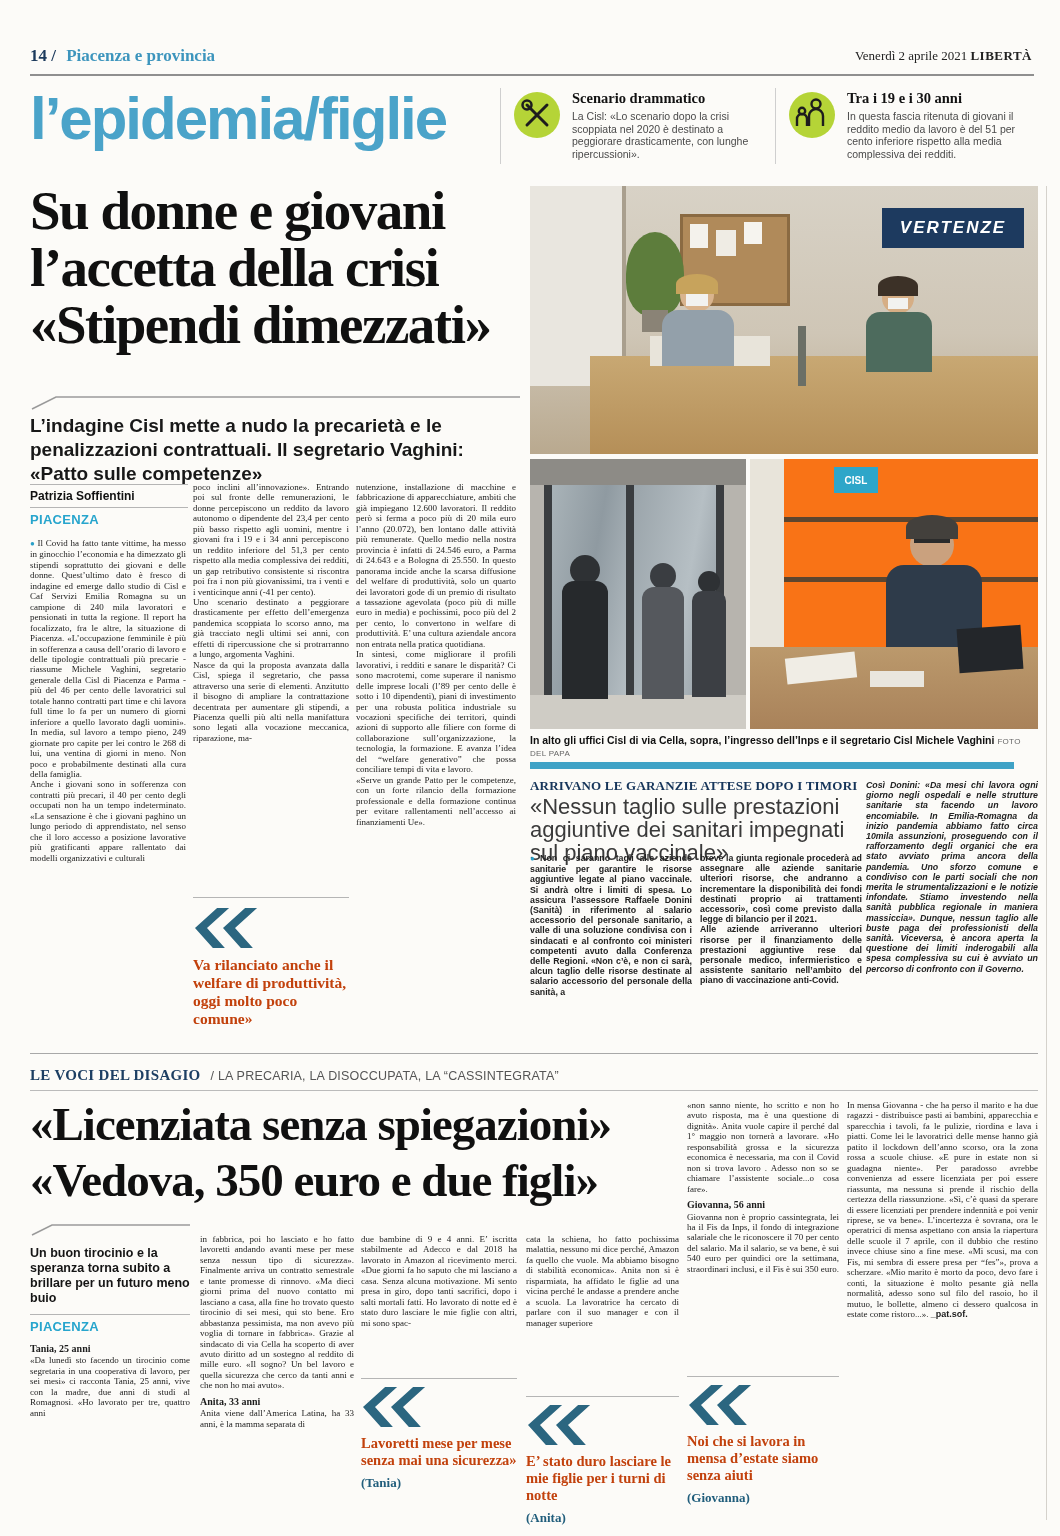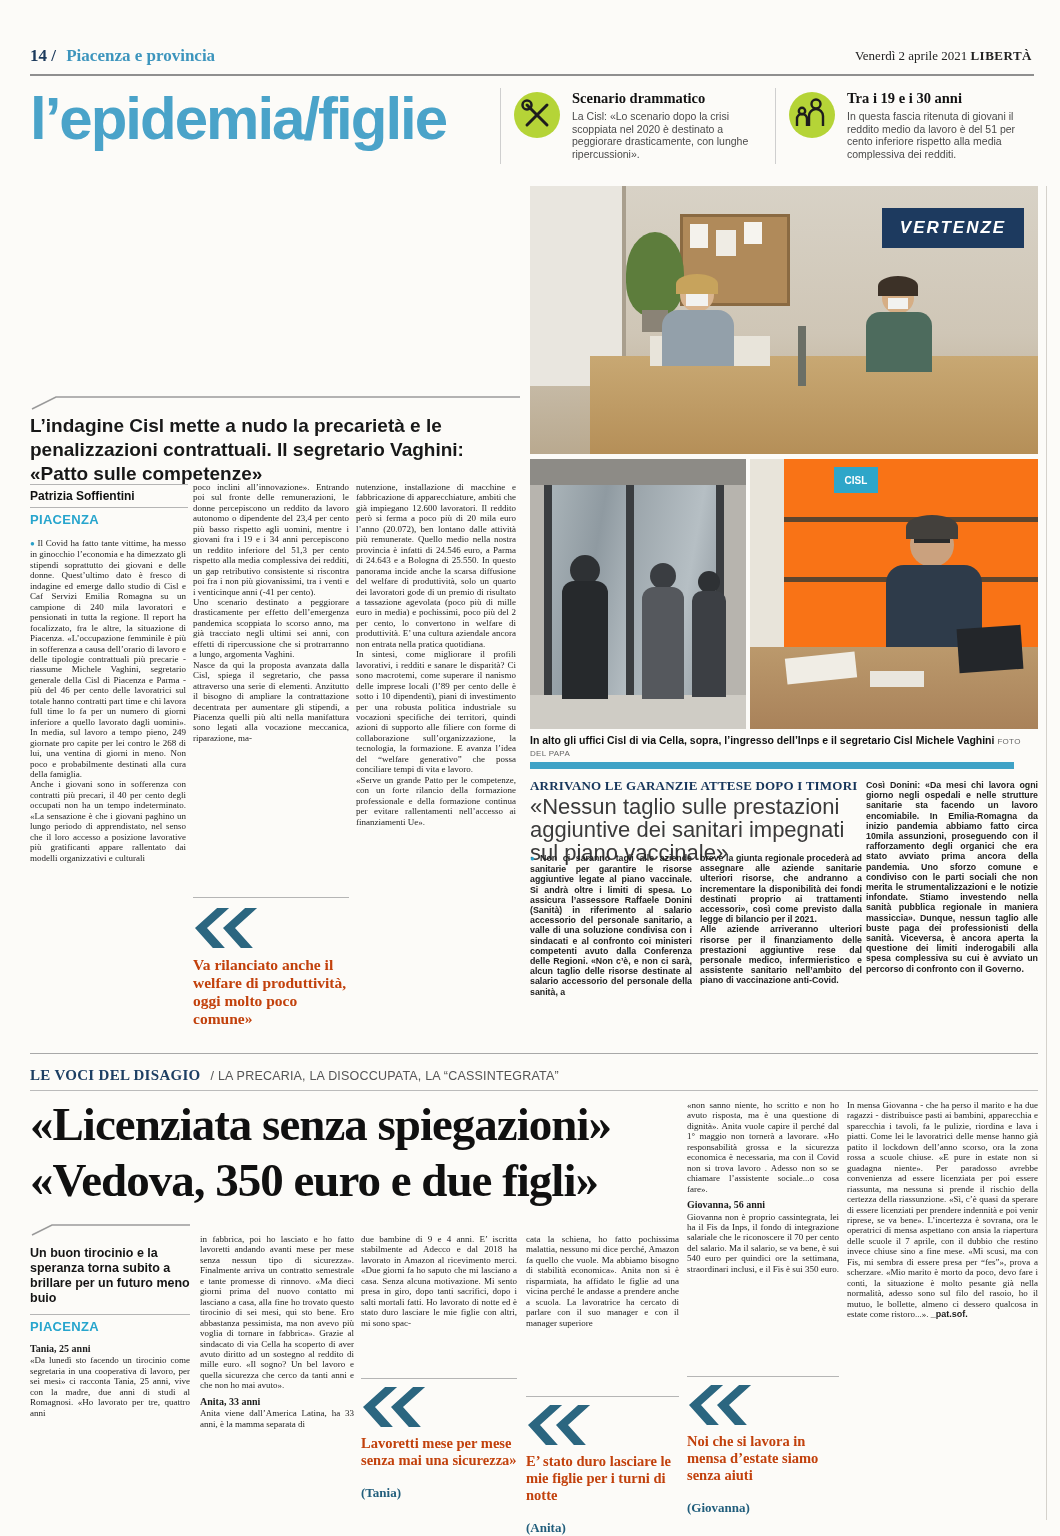--- a/index.html
+++ b/index.html
@@ -40,21 +40,21 @@
   
   .bodycol{font-size:9px;line-height:10.45px;text-align:justify;overflow:hidden;color:#1c1c1c;}
   .bodycol p{margin:0;}
   .bodycol p + p{margin-top:0px;}
   .bullet{color:#2aa0c8;font-size:8px;margin-right:2px;}
   .subhead-name{font-weight:bold;font-size:10px;margin:6px 0 1px 0;}
 
   
   .pq .chev{display:block;}
   .pq-text{font-size:15.5px;line-height:18px;font-weight:bold;color:#c2410c;margin-top:8px;}
-  .pq-attr{font-size:13px;font-weight:bold;color:#215e7c;margin-top:16px;}
+  .pq-attr{font-size:13px;font-weight:bold;color:#215e7c;margin-top:6px;}
 
   
   .photo{position:absolute;overflow:hidden;background:#c9c2b6;}
   .photo *{position:absolute;}
   .sign-vertenze{background:#1d3a5f;color:#fff;font-family:"Liberation Sans",sans-serif;
       font-weight:bold;font-style:italic;letter-spacing:2px;display:flex;align-items:center;
       justify-content:center;font-size:17px;}
   .sign-cisl{background:#2ea6c9;color:#fff;font-family:"Liberation Sans",sans-serif;
       font-weight:bold;display:flex;align-items:center;justify-content:center;font-size:10px;}
   .caption{left:530px;top:734px;width:508px;font-size:10.5px;font-weight:bold;color:#111;
@@ -133,20 +133,25 @@
           <path d="M8 34 v-7 a5 5 0 0 1 10 0 v7"></path>
         </g>
       </svg>
     </div>
     <div class="ib-body">
       <div class="ib-title">Tra i 19 e i 30 anni</div>
       <div class="ib-text">In questa fascia ritenuta di giovani il reddito medio da lavoro è del 51 per cento inferiore rispetto alla media complessiva dei redditi.</div>
     </div>
   </div>
 
+  <div class="abs main-hl">
+    <div>Su donne e giovani</div>
+    <div>l’accetta della crisi</div>
+    <div>«Stipendi dimezzati»</div>
+  </div>
 
   <div class="abs" style="left:30px;top:394px;">
     <svg width="490" height="16" viewBox="0 0 490 16">
       <polyline points="2,15 26,3 490,3" fill="none" stroke="#9a9a9a" stroke-width="1.5"></polyline>
     </svg>
   </div>
   <div class="abs standfirst">L’indagine Cisl mette a nudo la precarietà e le penalizzazioni contrattuali. Il segretario Vaghini: «Patto sulle competenze»</div>
 
   <div class="abs byline-block">
     <div class="thinrule"></div>
@@ -241,21 +246,21 @@
   <div class="abs teal-bar"></div>
   <div class="abs gar-kicker">ARRIVANO LE GARANZIE ATTESE DOPO I TIMORI</div>
   <div class="abs gar-headline">«Nessun taglio sulle prestazioni aggiuntive dei sanitari impegnati sul piano vaccinale»</div>
   <div class="abs gar-col" style="left:530px;top:853px;width:162px;height:162px;">
     <p><span class="bullet">●</span><span>Non ci saranno tagli alle aziende sanitarie per garantire le risorse aggiuntive legate  al piano vaccinale. Si andrà oltre i limiti di spesa. Lo assicura l’assessore Raffaele Donini (Sanità) in riferimento al salario accessorio del personale sanitario, a valle di una soluzione  condivisa con i sindacati e al confronto coi ministeri competenti avuto dalla Conferenza delle Regioni. «Non c’è, e non ci sarà, alcun taglio delle risorse destinate al salario accessorio del personale della sanità, a</span></p>
   </div>
   <div class="abs gar-col" style="left:700px;top:853px;width:162px;height:162px;">
     <p>breve la giunta regionale procederà ad assegnare alle aziende sanitarie ulteriori risorse, che andranno a incrementare la disponibilità dei fondi destinati proprio ai trattamenti accessori», così come previsto dalla legge di bilancio per il 2021.</p>
     <p>Alle aziende arriveranno ulteriori risorse per il finanziamento delle prestazioni aggiuntive rese dal personale medico, infermieristico e assistente sanitario nell’ambito del piano di vaccinazione anti-Covid.</p>
   </div>
-  <div class="abs gar-col" style="left:866px;top:780px;width:172px;height:282px;">
+  <div class="abs gar-col" style="left:866px;top:780px;width:172px;height:282px;font-style:italic;">
     <p>Così Donini: «Da mesi chi lavora ogni giorno negli ospedali e nelle strutture sanitarie sta facendo un lavoro encomiabile. In Emilia-Romagna da inizio pandemia abbiamo fatto circa 10mila assunzioni, proseguendo con il rafforzamento degli organici che era stato avviato prima ancora della pandemia. Uno sforzo comune e condiviso con le parti sociali che non merita le strumentalizzazioni e le notizie infondate.  Stiamo investendo nella sanità pubblica regionale in maniera massiccia». Dunque, nessun taglio alle buste paga dei professionisti della sanità. Viceversa, è ancora aperta la questione dei limiti inderogabili alla spesa complessiva su cui è avviato un percorso di confronto con il Governo.</p>
   </div>
 
   <div class="abs divider"></div>
 
   <div class="abs voci-kicker">
     <span class="vk-main">LE VOCI DEL DISAGIO</span>
     <span class="vk-sub">/ LA PRECARIA, LA DISOCCUPATA, LA “CASSINTEGRATA”</span>
   </div>
   <div class="abs voci-rule"></div>

